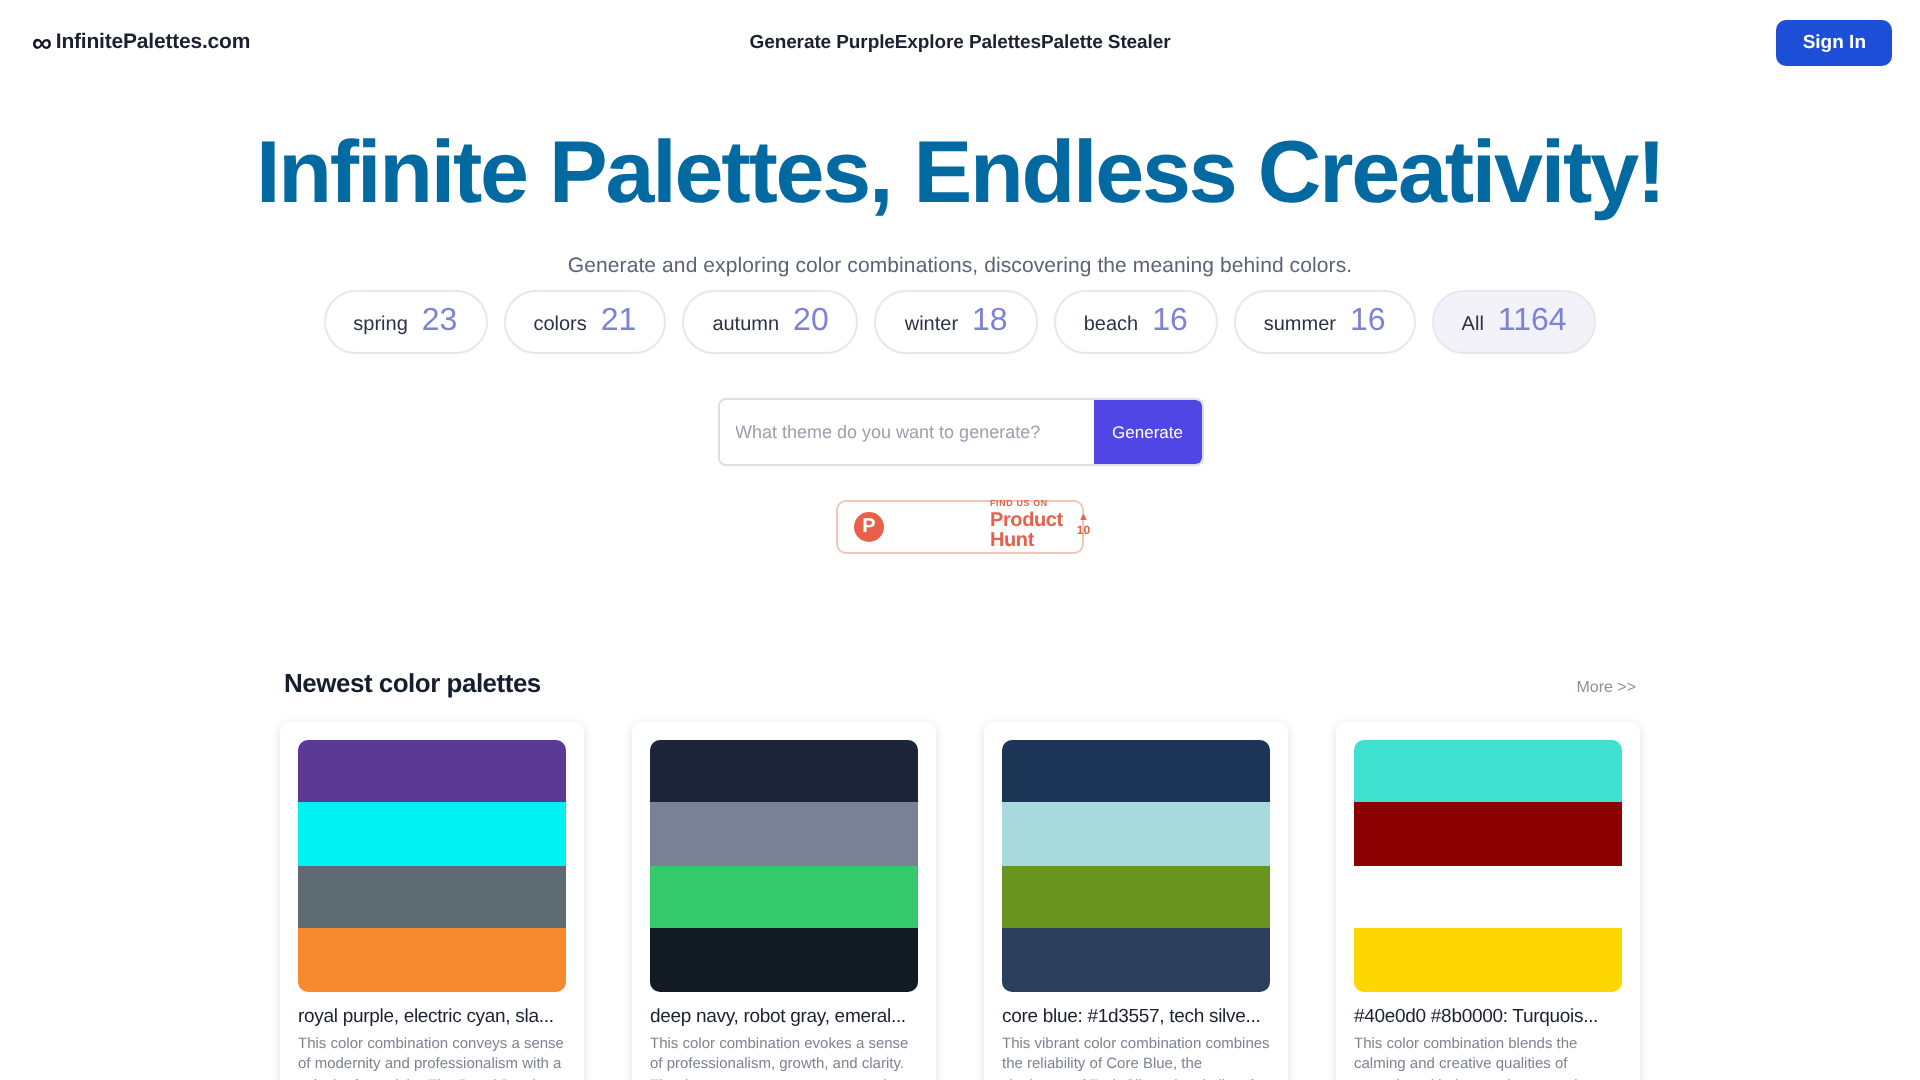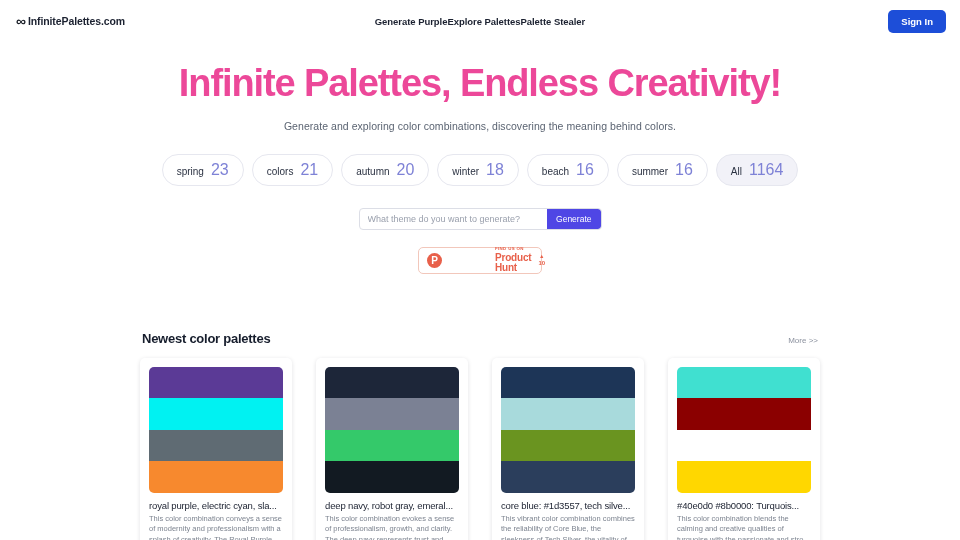--- a/index.html
+++ b/index.html
@@ -63,36 +63,36 @@
     font-size: 9.5px;
     font-weight: 600;
     padding: 6px 13px;
     font-family: Liberation Sans, sans-serif;
     cursor: pointer;
   }
 
   
   .hero { text-align: center; padding-top: 20px; }
   .hero h1 {
-    font-size: 38px;
+    font-size: 44px;
     font-weight: 700;
     letter-spacing: -1.1px;
-    color: #ec4899;
+    color: #0369a1;
     line-height: 1.15;
   }
   .hero .sub {
     margin-top: 14px;
     font-size: 10.5px;
     color: #5b6472;
     letter-spacing: 0.05px;
   }
 
   
   .tags {
-    margin-top: 22px;
+    margin-top: 6px;
     display: flex;
     justify-content: center;
     align-items: center;
     gap: 8px;
   }
   .tag {
     display: inline-flex;
     align-items: baseline;
     gap: 7px;
     border: 1px solid #e6e7ef;
@@ -110,21 +110,21 @@
   
   .searchrow {
     margin-top: 22px;
     display: flex;
     justify-content: center;
   }
   .searchbox {
     display: flex;
     align-items: stretch;
     width: 243px;
-    height: 22px;
+    height: 34px;
     border: 1px solid #dcdee6;
     border-radius: 4px;
     overflow: hidden;
     background: #fff;
     justify-content: space-between;
   }
   .searchbox input {
     flex: 1;
     border: none;
     outline: none;

